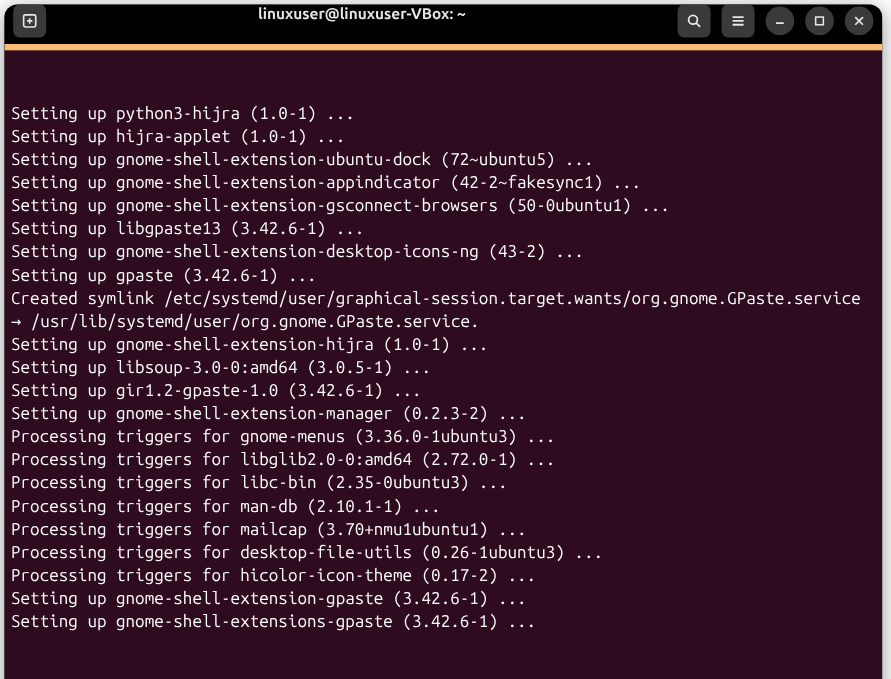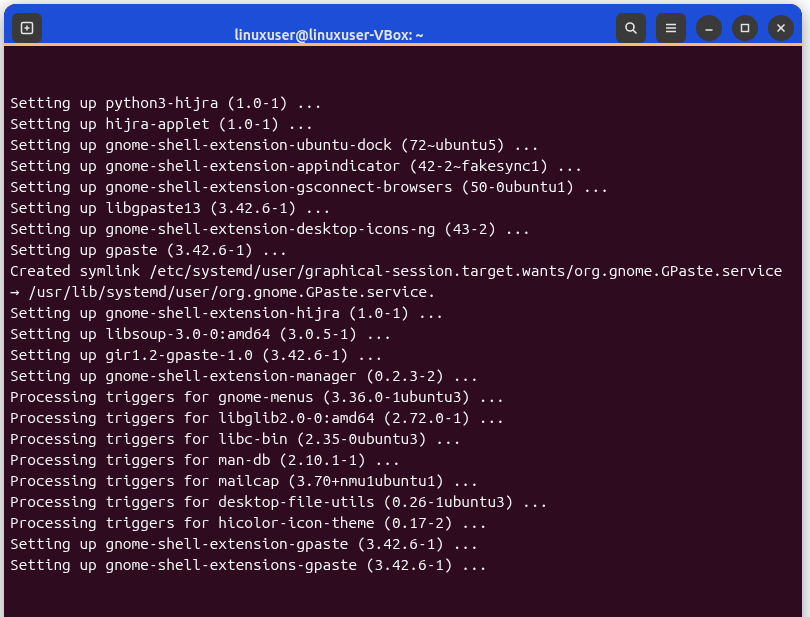--- a/index.html
+++ b/index.html
@@ -13,26 +13,26 @@
   }
   .window {
     width: 798px;
     background: #1e1e1e;
     border-radius: 12px;
     overflow: hidden;
     box-shadow: 0 4px 20px rgba(0,0,0,0.4);
   }
   .titlebar {
     height: 42px;
-    background: #1d4ed8;
+    background: #000000;
     display: flex;
-    align-items: flex-end;
+    align-items: flex-start;
     justify-content: space-between;
     padding: 0 8px;
-    border-bottom: 3px solid #fdba74;
+    border-bottom: 6px solid #fdba74;
   }
   .tb-left, .tb-right {
     display: flex;
     align-items: center;
     gap: 10px;
   }
   .tb-title {
     flex: 1;
     text-align: center;
     color: #e6e6e6;

